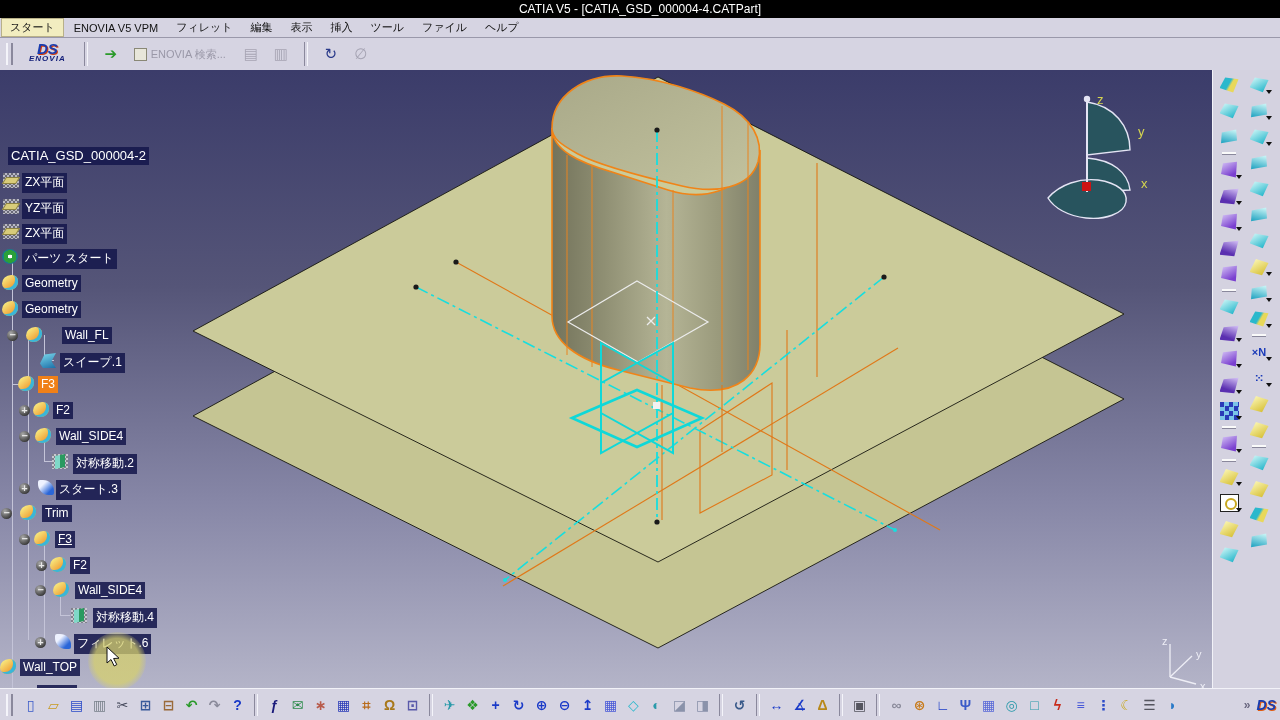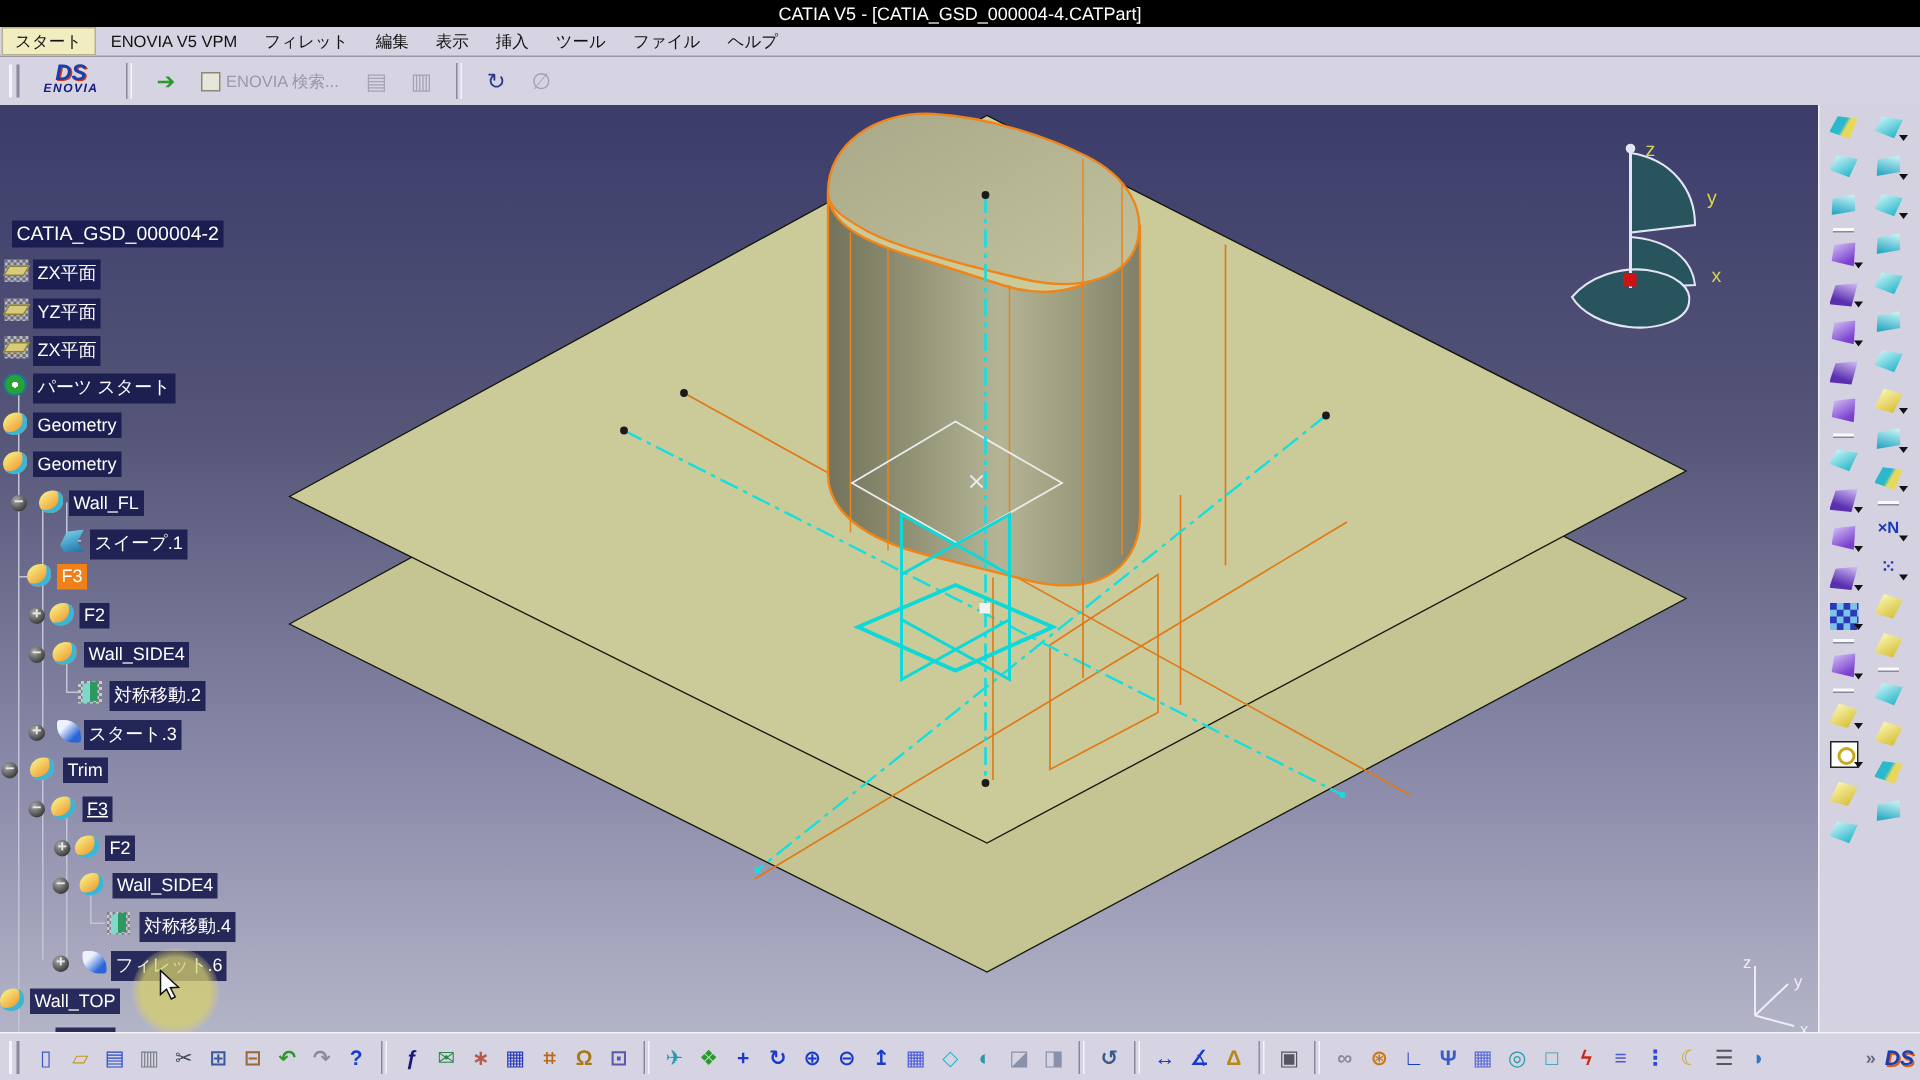--- a/index.html
+++ b/index.html
@@ -268,21 +268,21 @@
           <span class="ti ti-open-body" style="left: 2px;"></span>
           <span class="tlabel" style="left: 22px;">Geometry</span>
         </div>
         <div class="trow" style="top: 231px;">
           <span class="ti ti-open-body" style="left: 2px;"></span>
           <span class="tlabel" style="left: 22px;">Geometry</span>
         </div>
         <div class="trow" style="top: 257px;">
           <span class="exp" style="left: 7px;">−</span>
           <span class="ti ti-open-body" style="left: 26px;"></span>
-          <span class="tlabel" style="left: 46px;">Wall_FL</span>
+          <span class="tlabel" style="left: 62px;">Wall_FL</span>
         </div>
         <div class="trow" style="top: 283px;">
           <span class="ti ti-sweep" style="left: 40px;"></span>
           <span class="tlabel" style="left: 60px;">スイープ.1</span>
         </div>
         <div class="trow" style="top: 306px;">
           <span class="ti ti-open-body" style="left: 18px;"></span>
           <span class="tlabel sel" style="left: 38px;">F3</span>
         </div>
         <div class="trow" style="top: 332px;">

